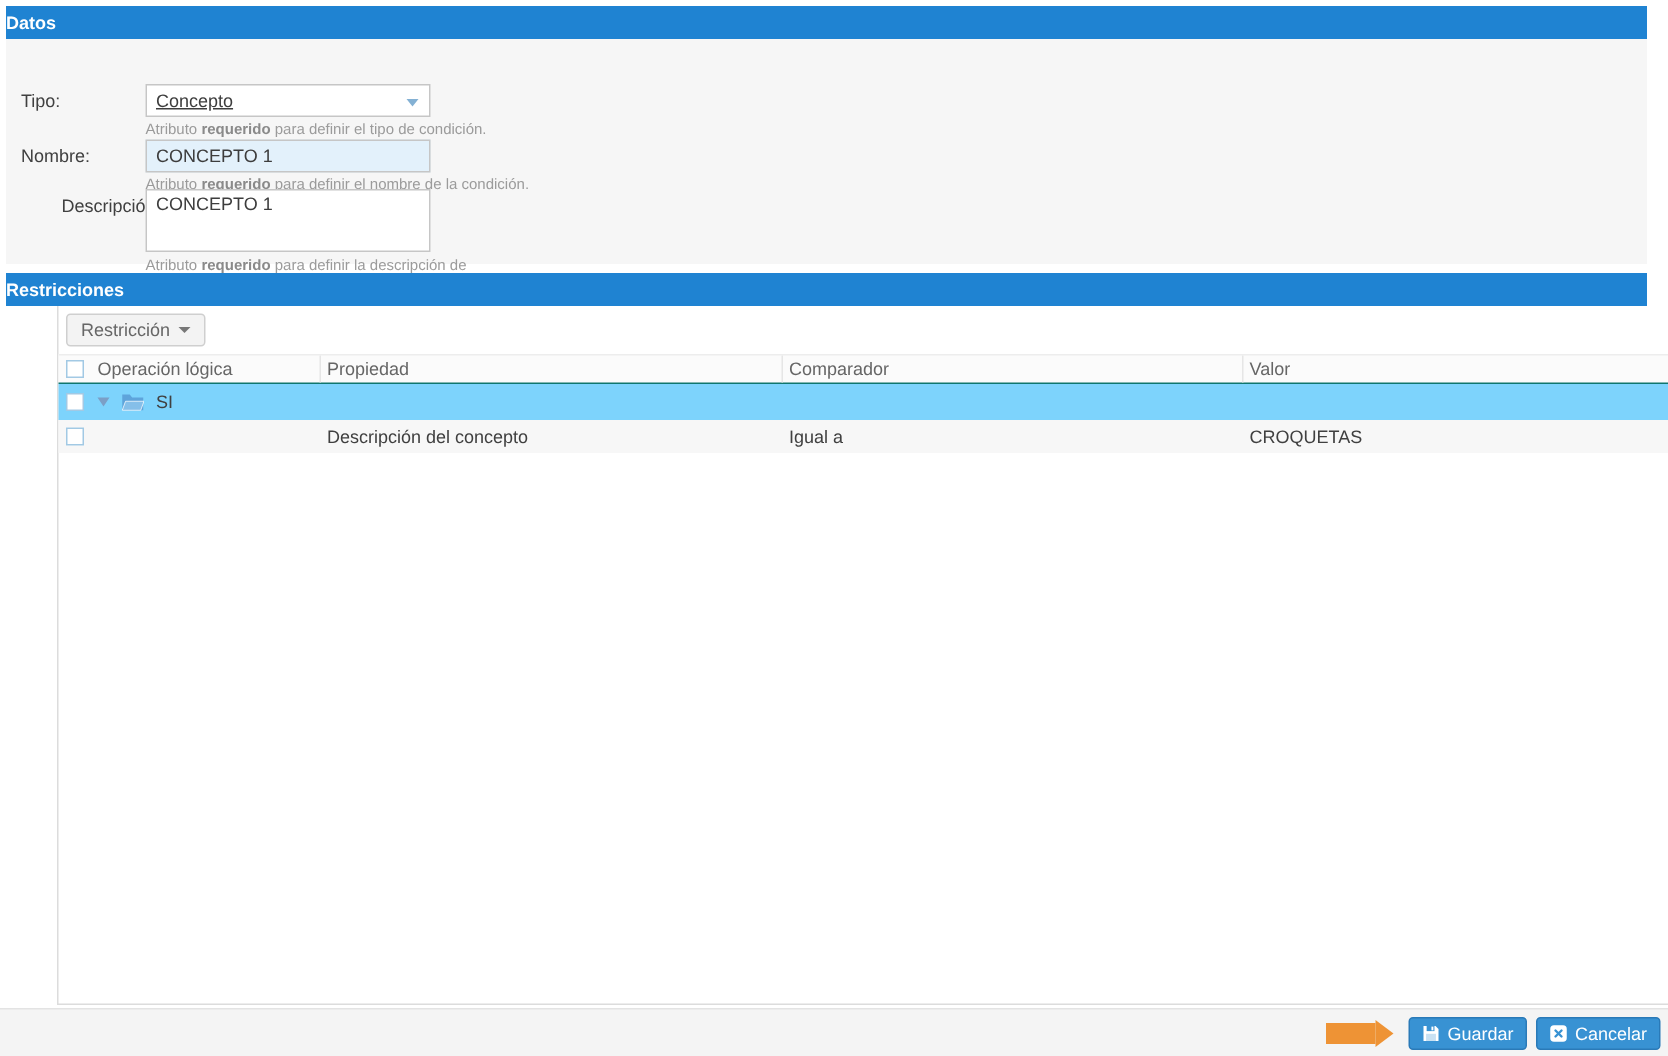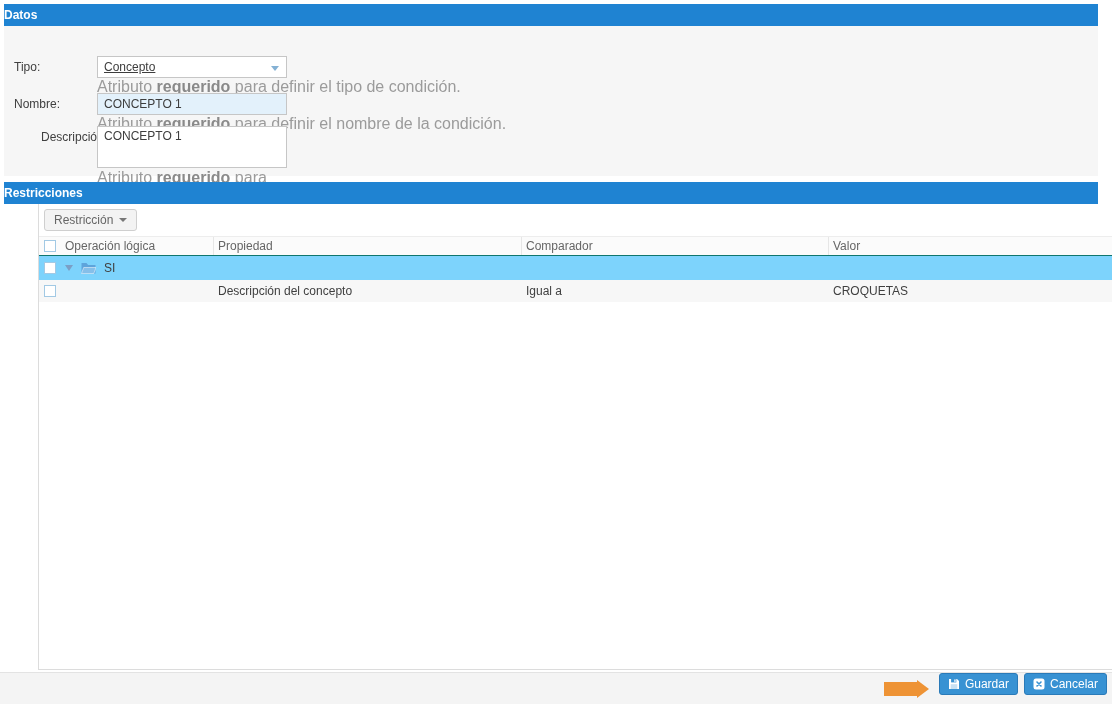--- a/index.html
+++ b/index.html
@@ -21,21 +21,21 @@
   .field{position:absolute;left:93px;width:190px;height:22px;box-sizing:border-box;
          border:1px solid #c6c6c6;background:#fff;font-size:12px;color:#3d3d3d;
          font-family:"Liberation Sans",sans-serif;}
   .select-field{top:30px;line-height:20px;padding-left:6px;cursor:pointer;text-decoration:underline;}
   .select-arrow{position:absolute;right:7px;top:9px;width:0;height:0;
                 border-left:4px solid transparent;border-right:4px solid transparent;
                 border-top:5px solid #84b1d4;}
   .input-field{top:67px;padding:0 6px;background:#e3f1fb;}
   .textarea-field{top:100px;height:42px;padding:2px 6px;resize:none;line-height:14px;}
 
-  .help{position:absolute;left:93px;font-size:16px;color:#9b9b9b;line-height:12px;}
+  .help{position:absolute;left:93px;font-size:10px;color:#9b9b9b;line-height:12px;}
   .help b{color:#8a8a8a;}
   .help-tipo{top:55px;} .help-nombre{top:92px;} .help-desc{top:146px;width:215px;}
 
   
   .rest-body{position:absolute;left:4px;top:204px;width:1094px;height:466px;background:#fff;
              border-left:1px solid #dcdcdc;border-right:1px solid #dcdcdc;border-bottom:1px solid #dcdcdc;
              box-sizing:border-box;margin-left:34px;}
   .toolbar{height:32px;padding:5px 5px 0 5px;box-sizing:border-box;}
   .btn-restriccion{display:inline-flex;align-items:center;gap:6px;height:22px;padding:0 9px;
                    background:#f3f3f3;border:1px solid #cfcfcf;border-radius:3px;
@@ -56,21 +56,21 @@
   .group-content{grid-column:2 / 6;display:flex;align-items:center;gap:8px;padding-left:4px;}
   .tree-expander{width:0;height:0;border-left:4px solid transparent;border-right:4px solid transparent;
                  border-top:6px solid #7b9fc6;cursor:pointer;}
   .group-label{color:#404040;}
 
   .data-row{height:22px;background:#f7f7f7;align-items:center;}
   .data-row .cell{line-height:22px;padding-left:4px;overflow:hidden;white-space:nowrap;color:#404040;}
 
   
   .footer{position:absolute;left:0;top:672px;width:1112px;height:32px;background:#f4f4f4;
-          border-top:1px solid #e3e3e3;box-sizing:border-box;display:flex;
+          border-top:1px solid #e3e3e3;box-sizing:border-box;display:flex;align-items:center;
           justify-content:flex-end;gap:6px;padding-right:5px;}
   .annot-arrow{display:flex;align-items:center;margin-right:4px;}
   .annot-arrow .body{width:33px;height:14px;background:#ee9335;}
   .annot-arrow .tip{width:0;height:0;border-top:9px solid transparent;border-bottom:9px solid transparent;
                     border-left:12px solid #ee9335;}
   .btn-primary{display:inline-flex;align-items:center;gap:5px;height:22px;padding:0 8px;
                background:#3892d3;border:1px solid #2a7ab8;border-radius:3px;color:#fff;
                font-size:12px;font-family:"Liberation Sans",sans-serif;cursor:pointer;}
 </style>
 </head>

